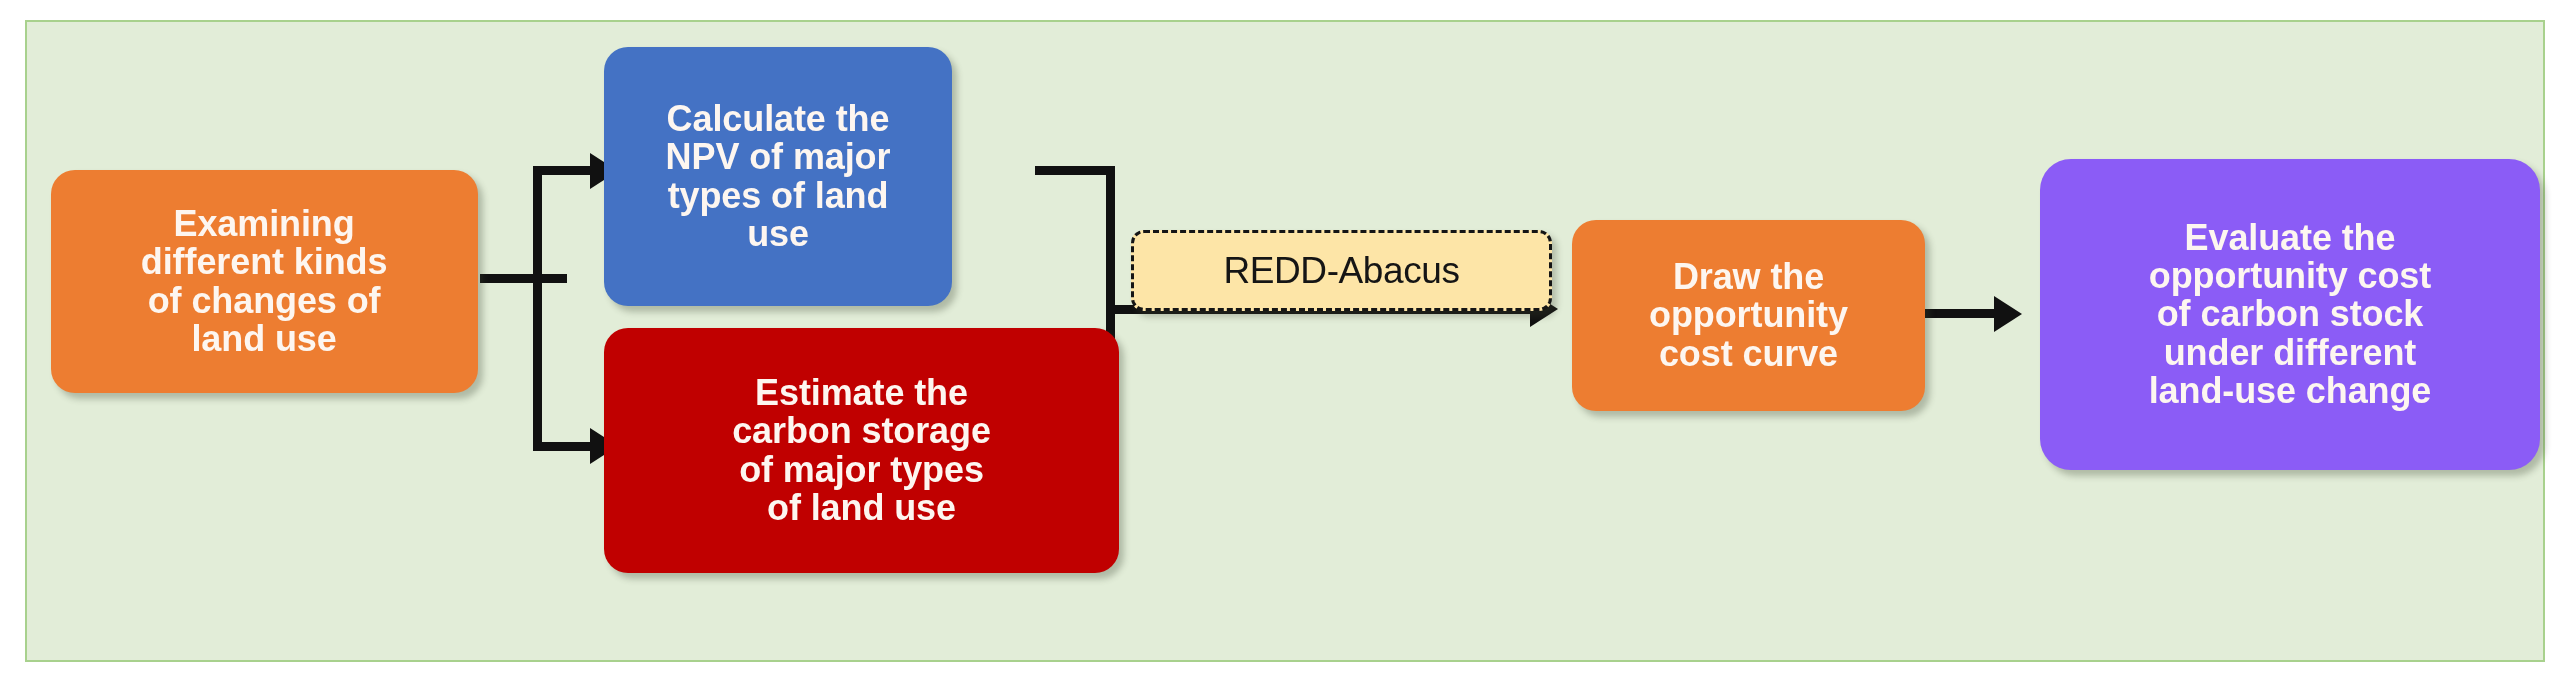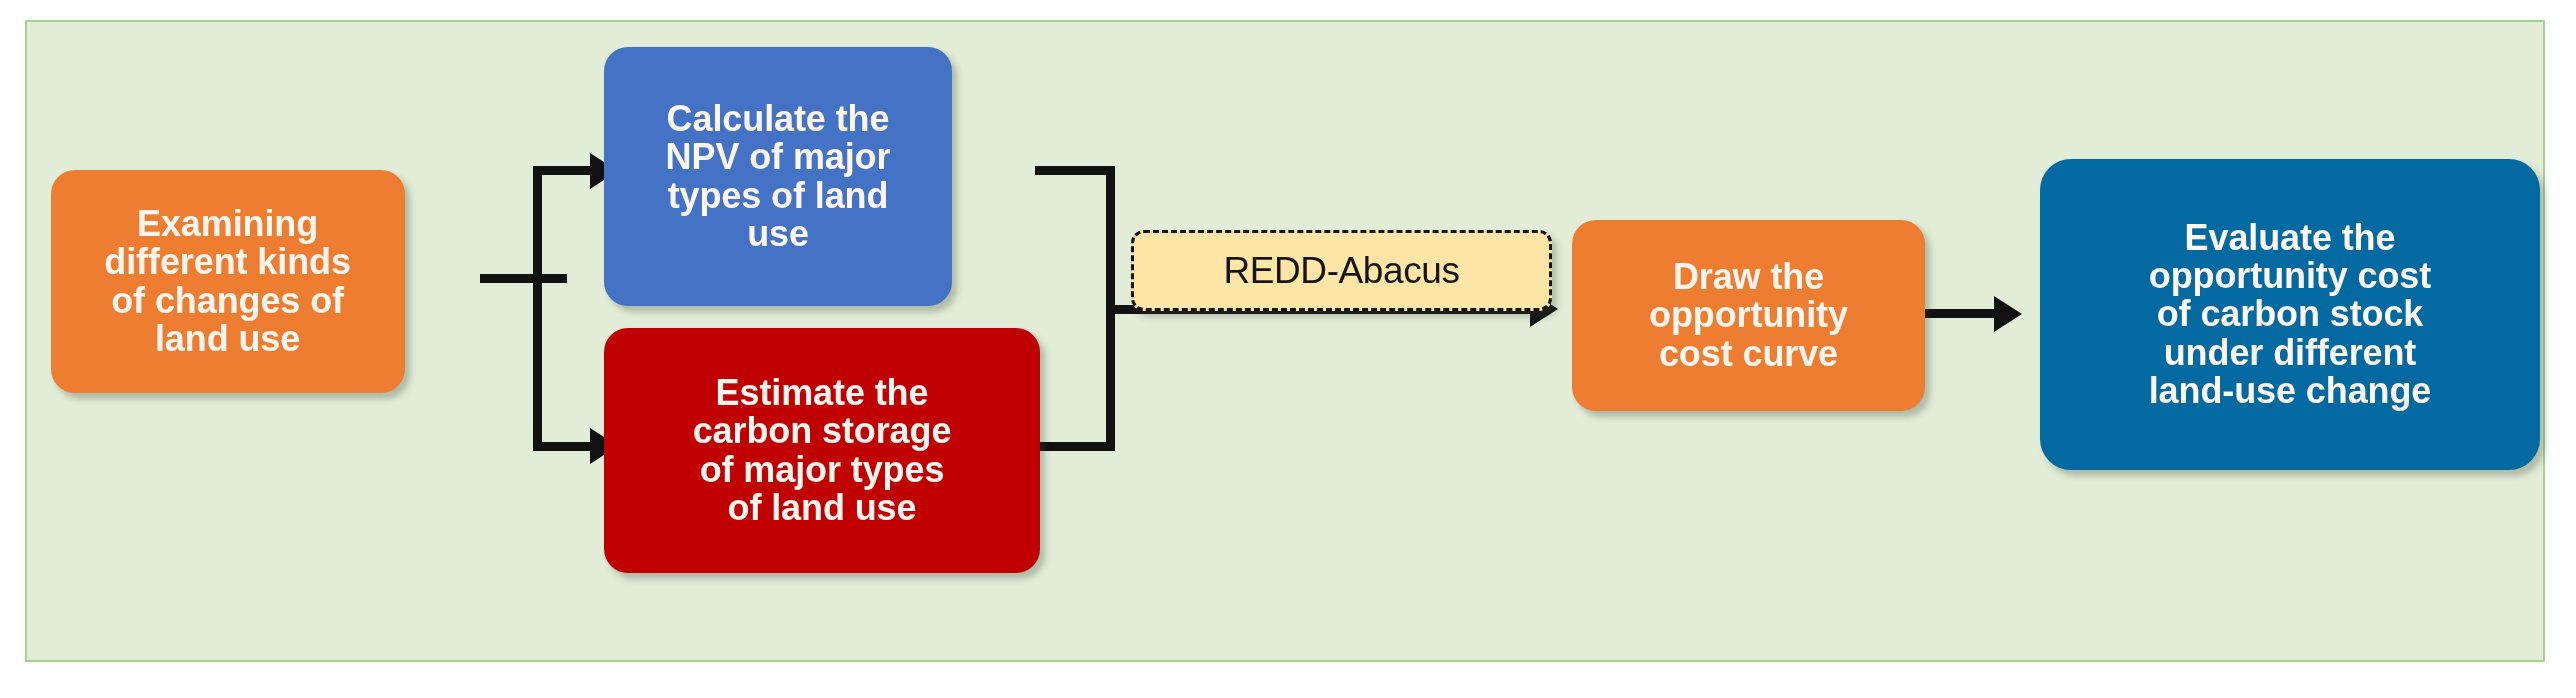--- a/index.html
+++ b/index.html
@@ -47,21 +47,21 @@
     border-radius: 24px;
     box-shadow: 5px 5.7px 6.4px rgba(60, 70, 50, 0.30);
     padding: 2.9px 7.1px;
     letter-spacing: -0.1px;
     white-space: pre-line;
   }
 
   .node.orange   { background: #ed7d31; }
   .node.blue     { background: #4472c4; }
   .node.red      { background: #c00000; }
-  .node.green    { background: #0369a1; }
+  .node.green    { background: #8b5cf6; }
 
   
   .callout {
     position: absolute;
     box-sizing: border-box;
     background: #fde5a7;
     border: 3.6px dashed #151515;
     border-radius: 13px;
     color: #151515;
     font-weight: 400;
@@ -113,31 +113,31 @@
     <div class="hline" style="left:1008px; top:420px; width:80px;"></div>
 
     <div class="vline" style="left:1079px; top:144px; height:285px;"></div>
 
     <div class="hline" style="left:1079px; top:283px; width:429px;"></div>
     <div class="arrowhead" style="left:1503px; top:269px;"></div>
 
     <div class="hline" style="left:1893px; top:287px; width:79px;"></div>
     <div class="arrowhead" style="left:1967px; top:274px;"></div>
 
-    <div class="node orange" style="left:23.6px; top:148px; width:354px; height:223px; font-size:36px;">Examining
+    <div class="node orange" style="left:23.6px; top:148px; width:427px; height:223px; font-size:36px;">Examining
 different kinds
 of changes of
 land use</div>
 
     <div class="node blue" style="left:577px; top:25px; width:348px; height:259px; font-size:36px;">Calculate the
 NPV of major
 types of land
 use</div>
 
-    <div class="node red" style="left:577px; top:306px; width:436px; height:245px; font-size:36px;">Estimate the
+    <div class="node red" style="left:577px; top:306px; width:515px; height:245px; font-size:36px;">Estimate the
 carbon storage
 of major types
 of land use</div>
 
     <div class="callout" style="left:1104px; top:164px; width:421px; height:81px; font-size:37px;">REDD-Abacus</div>
 
     <div class="node orange" style="left:1545px; top:198px; width:353px; height:191px; font-size:36px;">Draw the
 opportunity
 cost curve</div>
 

